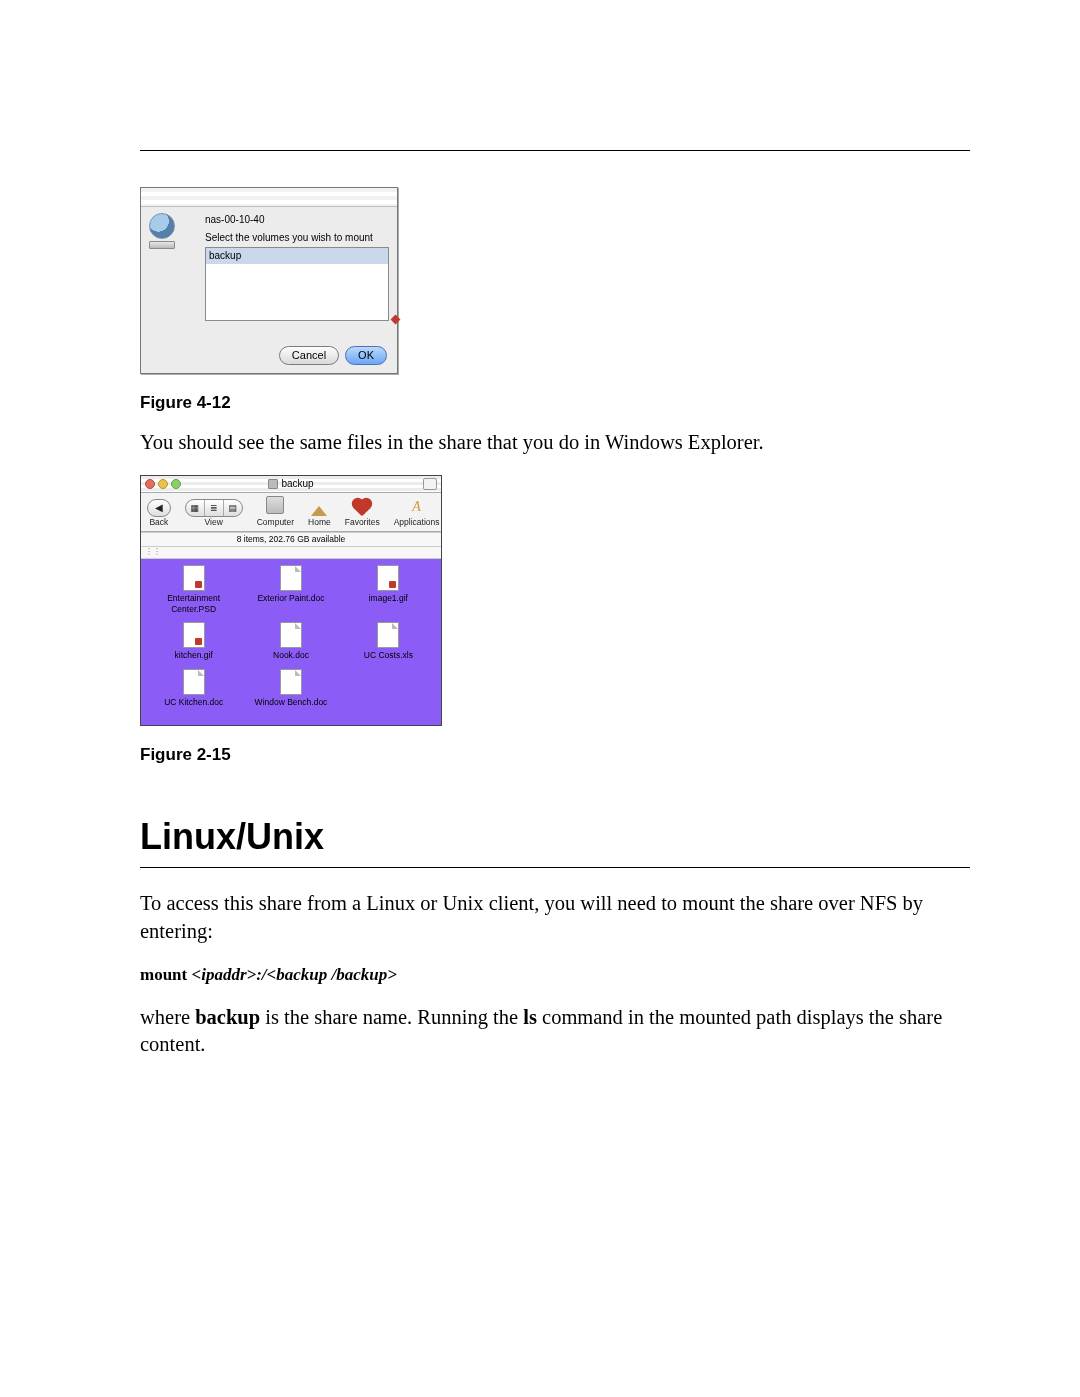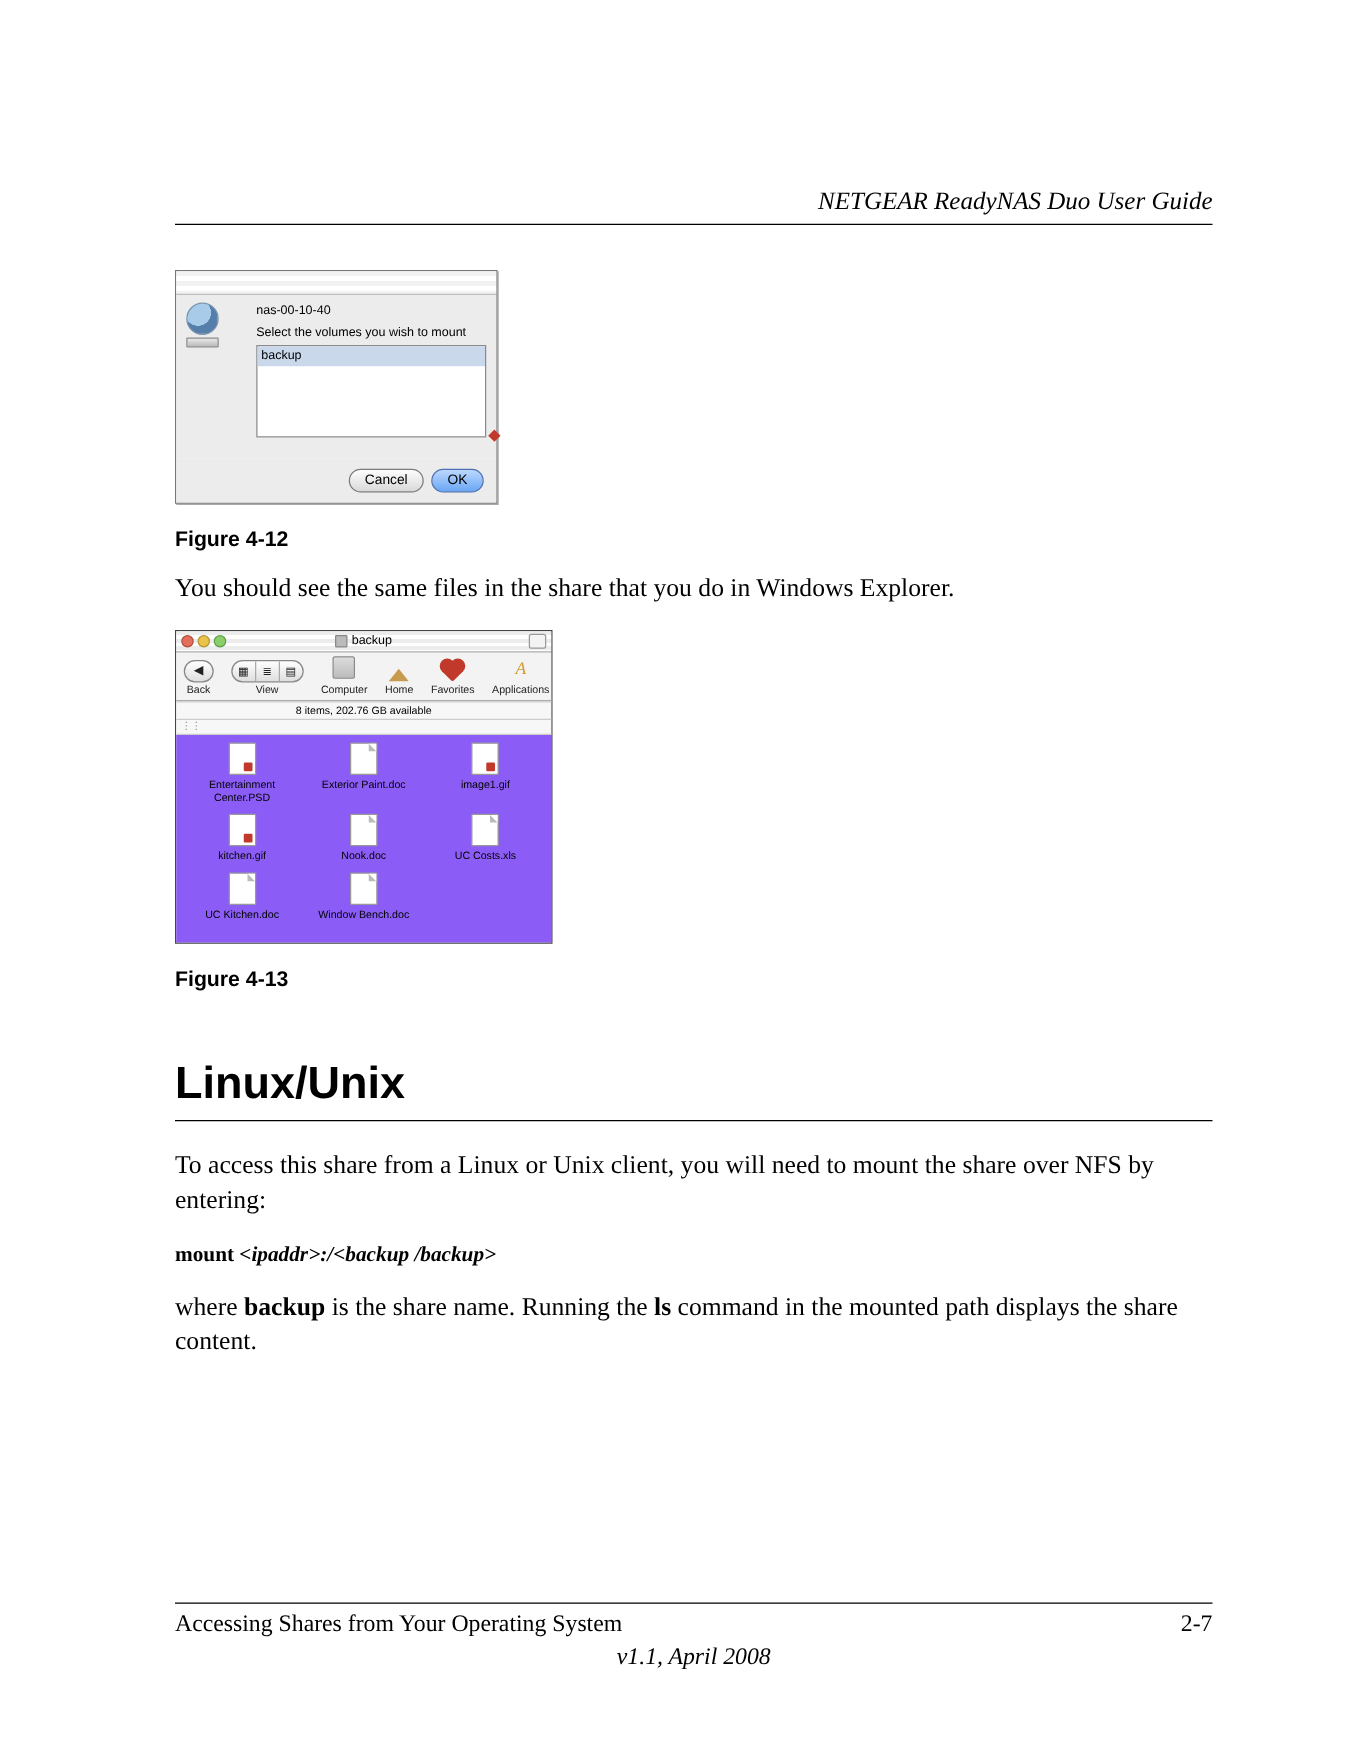--- a/index.html
+++ b/index.html
@@ -254,21 +254,20 @@
   }
   .ft-rule { border: 0; border-top: 1.6px solid #000; margin-bottom: 6px; }
   .ft-row { display: flex; justify-content: space-between; font-size: 19px; }
   .ft-ver { text-align: center; font-style: italic; font-size: 19px; margin-top: 4px; }
 </style>
 </head>
 <body>
 
 <div class="page">
 
-  <div class="hdr-title">NETGEAR ReadyNAS Duo User Guide</div>
   <hr class="hdr-rule">
 
   <div class="content">
 
     <div class="dlg1">
       <div class="stripes"></div>
       <div class="body">
         <div class="row1">
           <div class="globe-disk">
             <div class="globe"></div>
@@ -371,37 +370,29 @@
           <div class="page-icon dogear"></div>
           <span>UC Kitchen.doc</span>
         </div>
         <div class="file-item">
           <div class="page-icon dogear"></div>
           <span>Window Bench.doc</span>
         </div>
       </div>
     </div>
 
-    <div class="fig-caption">Figure 4-13</div>
+    <div class="fig-caption">Figure 2-15</div>
 
     <h2 class="section">Linux/Unix</h2>
     <hr class="section-rule">
 
     <p class="body-text">To access this share from a Linux or Unix client, you will need to mount the share over NFS by entering:</p>
 
     <p class="cmd">
       <b>mount </b><b><span class="i">&lt;ipaddr&gt;:/&lt;backup /backup&gt;</span></b>
     </p>
 
     <p class="body-text">
       <span>where </span><b>backup</b><span> is the share name. Running the </span><b>ls</b><span> command in the mounted path displays the share content.</span>
     </p>
   </div>
 
-  <div class="footer">
-    <hr class="ft-rule">
-    <div class="ft-row">
-      <span>Accessing Shares from Your Operating System</span>
-      <span>2-7</span>
-    </div>
-    <div class="ft-ver">v1.1, April 2008</div>
-  </div>
 </div>
 
 </body></html>

